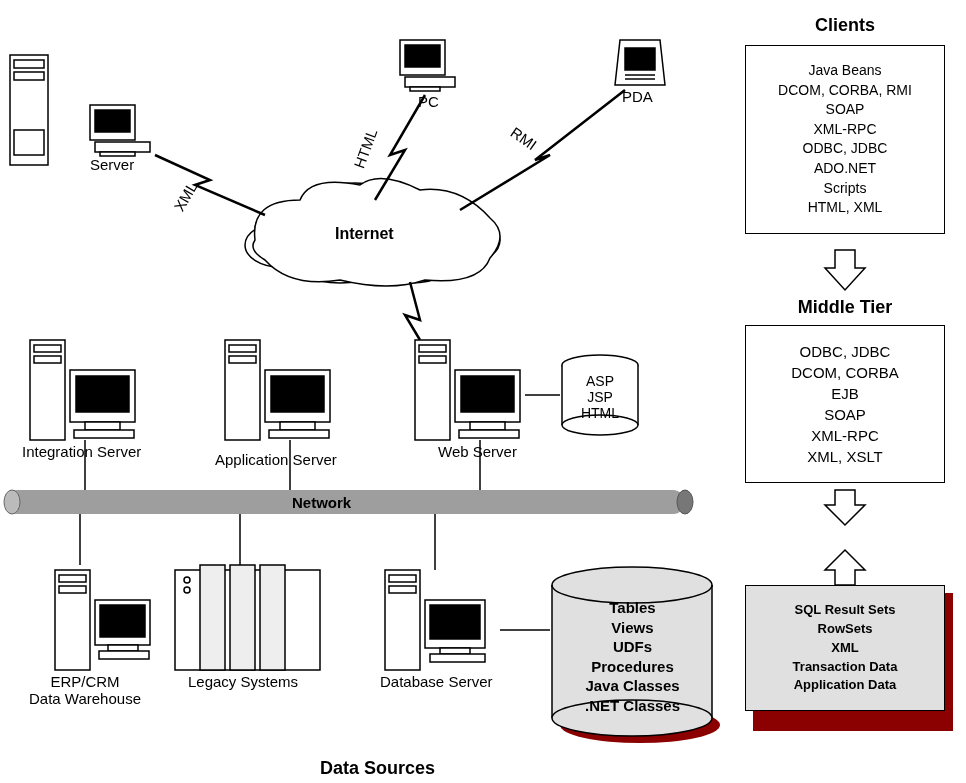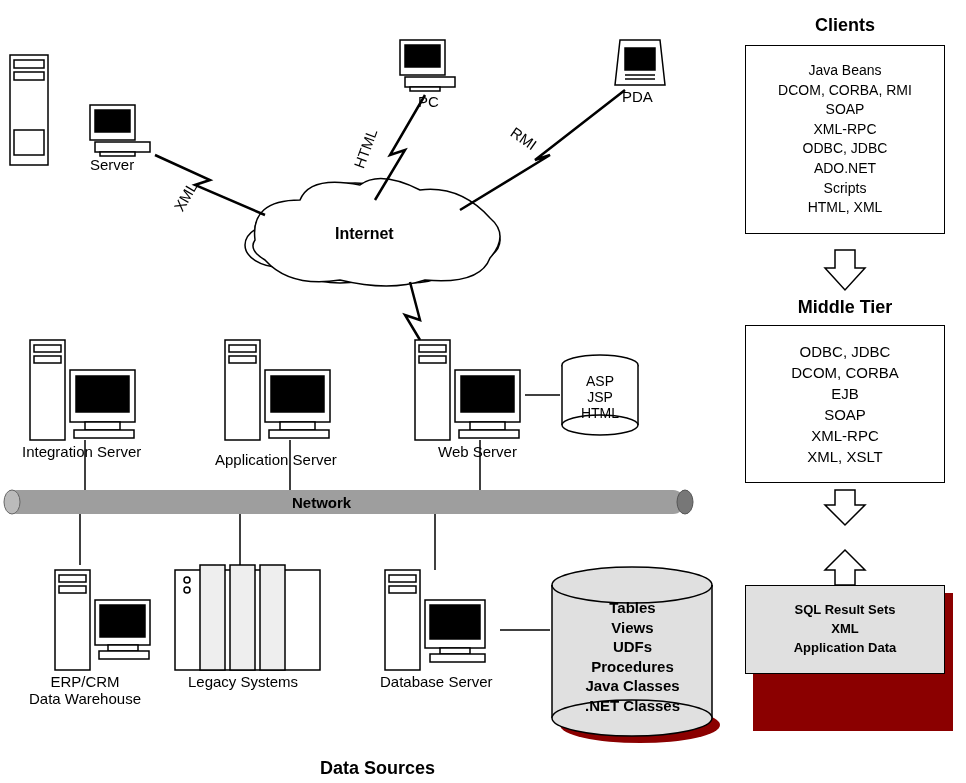--- a/index.html
+++ b/index.html
@@ -225,15 +225,17 @@
   <div>DCOM, CORBA</div>
   <div>EJB</div>
   <div>SOAP</div>
   <div>XML-RPC</div>
   <div>XML, XSLT</div>
 </div>
 
 <div class="abs" style="left:753px;top:593px;width:200px;height:138px;background:#8b0000;"></div>
 <div class="abs gray-box center bold" style="left:745px;top:585px;width:200px;padding:15px 5px;font-size:13px;line-height:1.45;">
   <div>SQL Result Sets</div>
+  <div>RowSets</div>
   <div>XML</div>
+  <div>Transaction Data</div>
   <div>Application Data</div>
 </div>
 
 </body></html>

